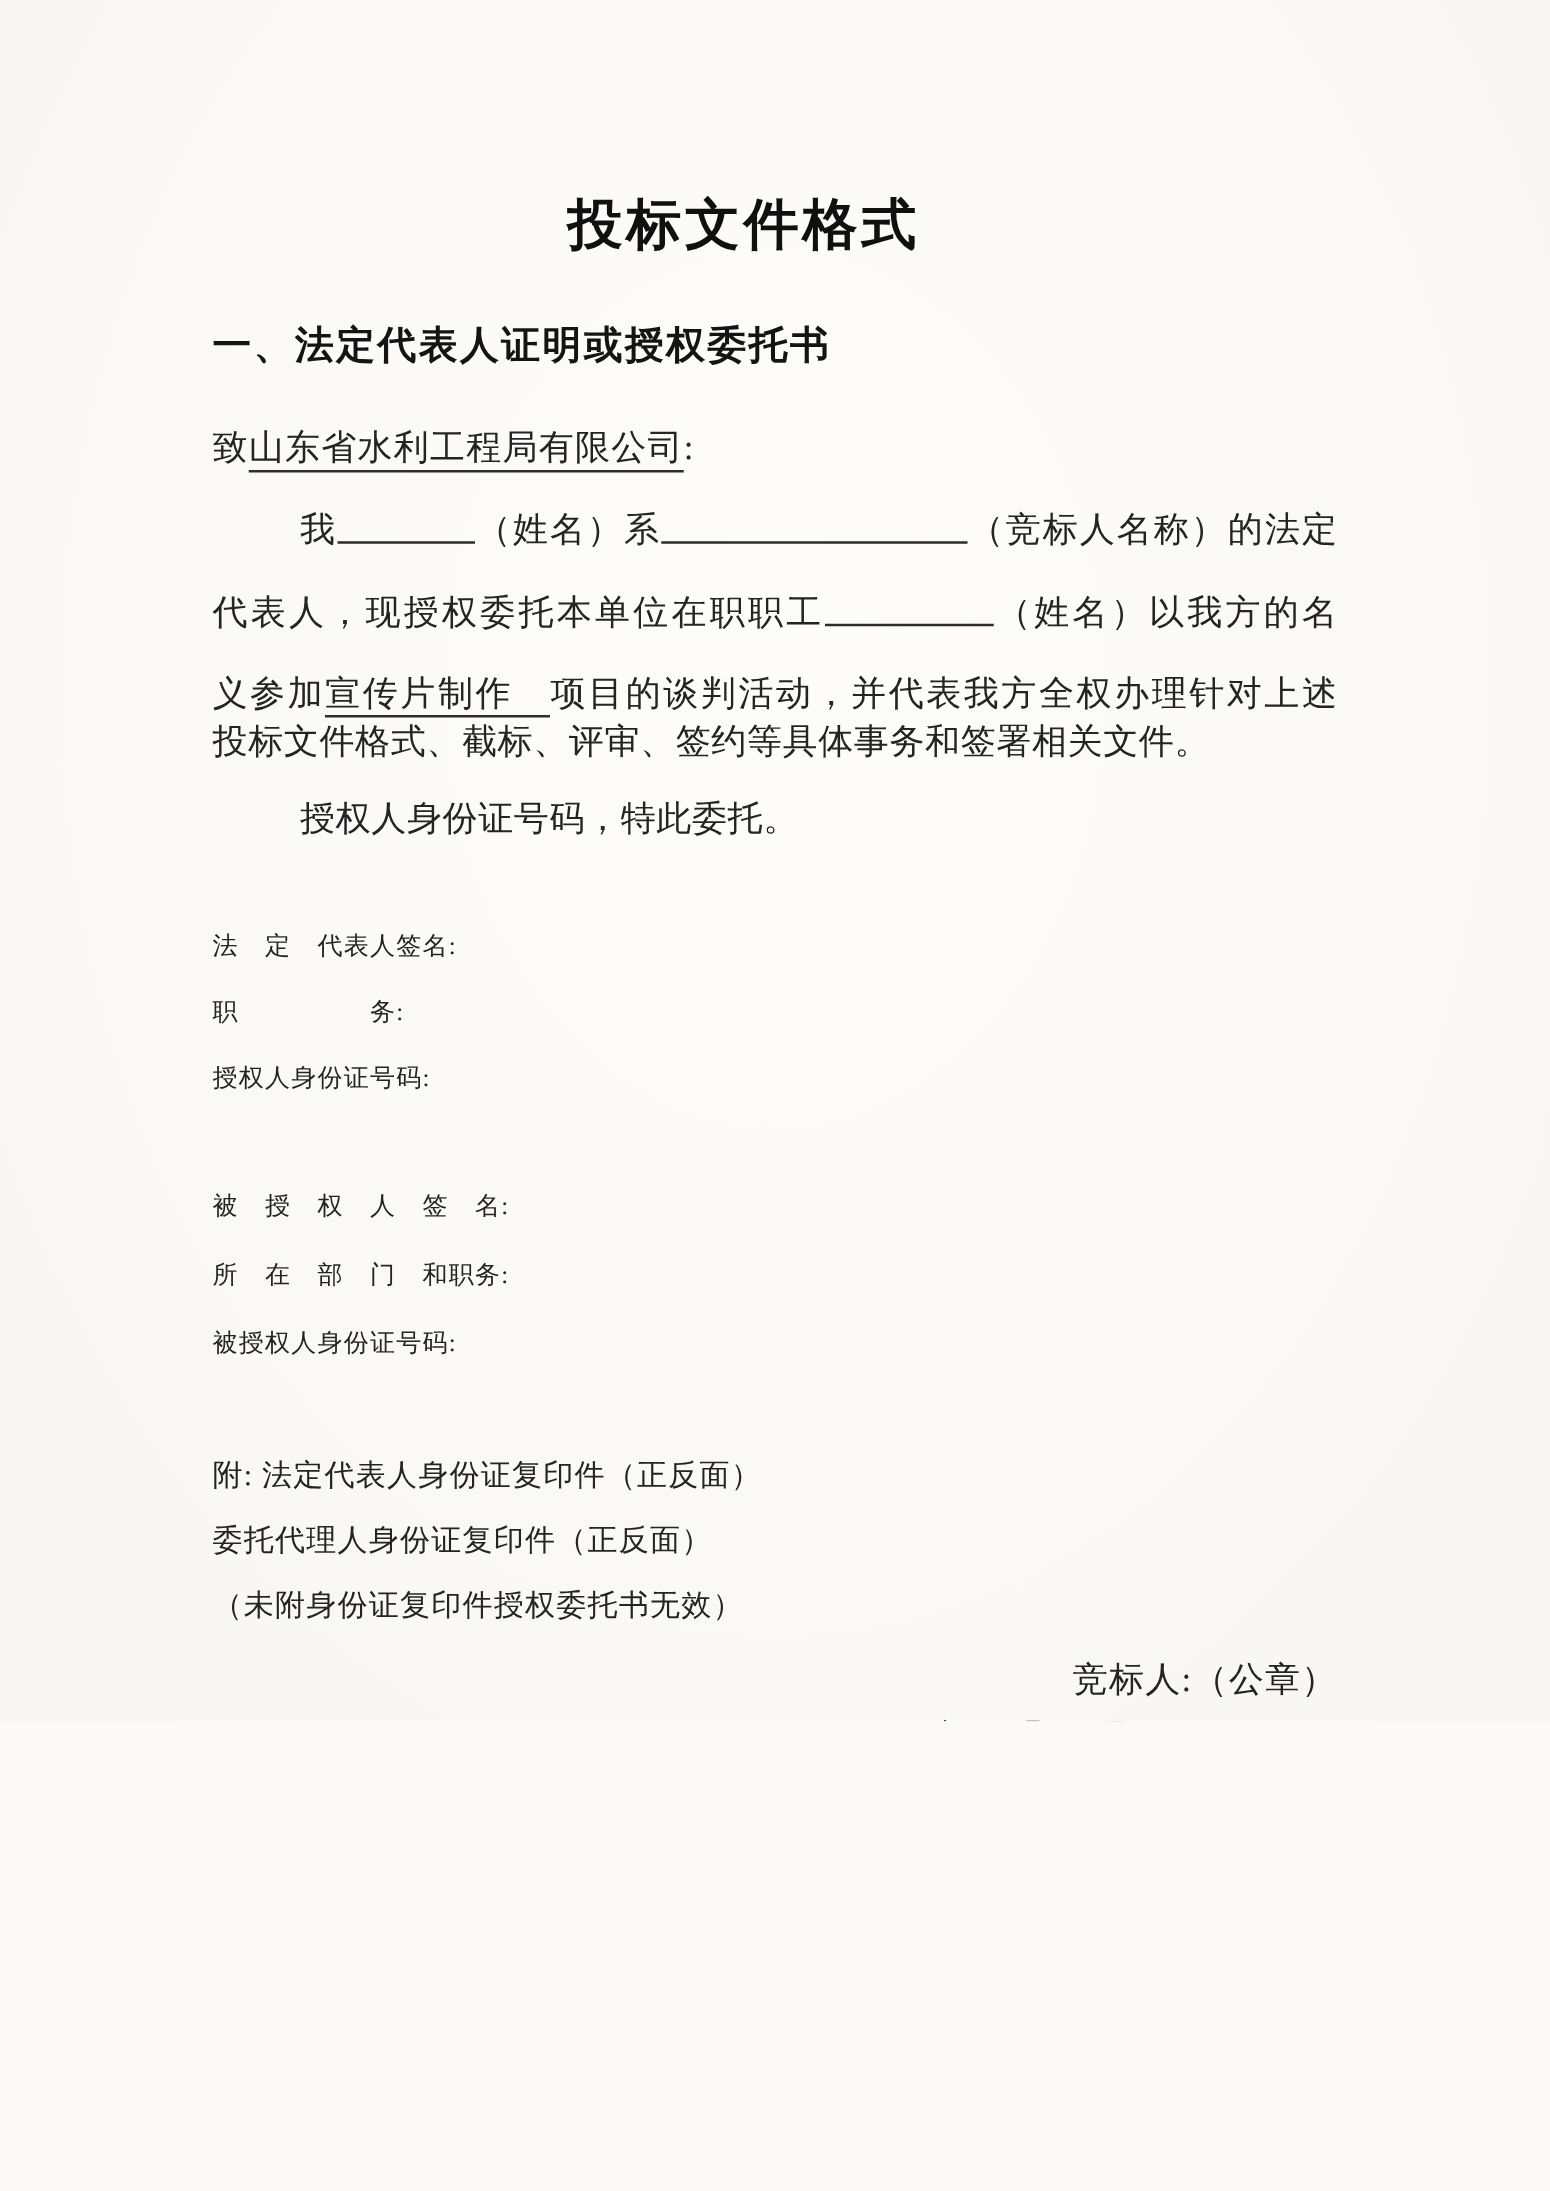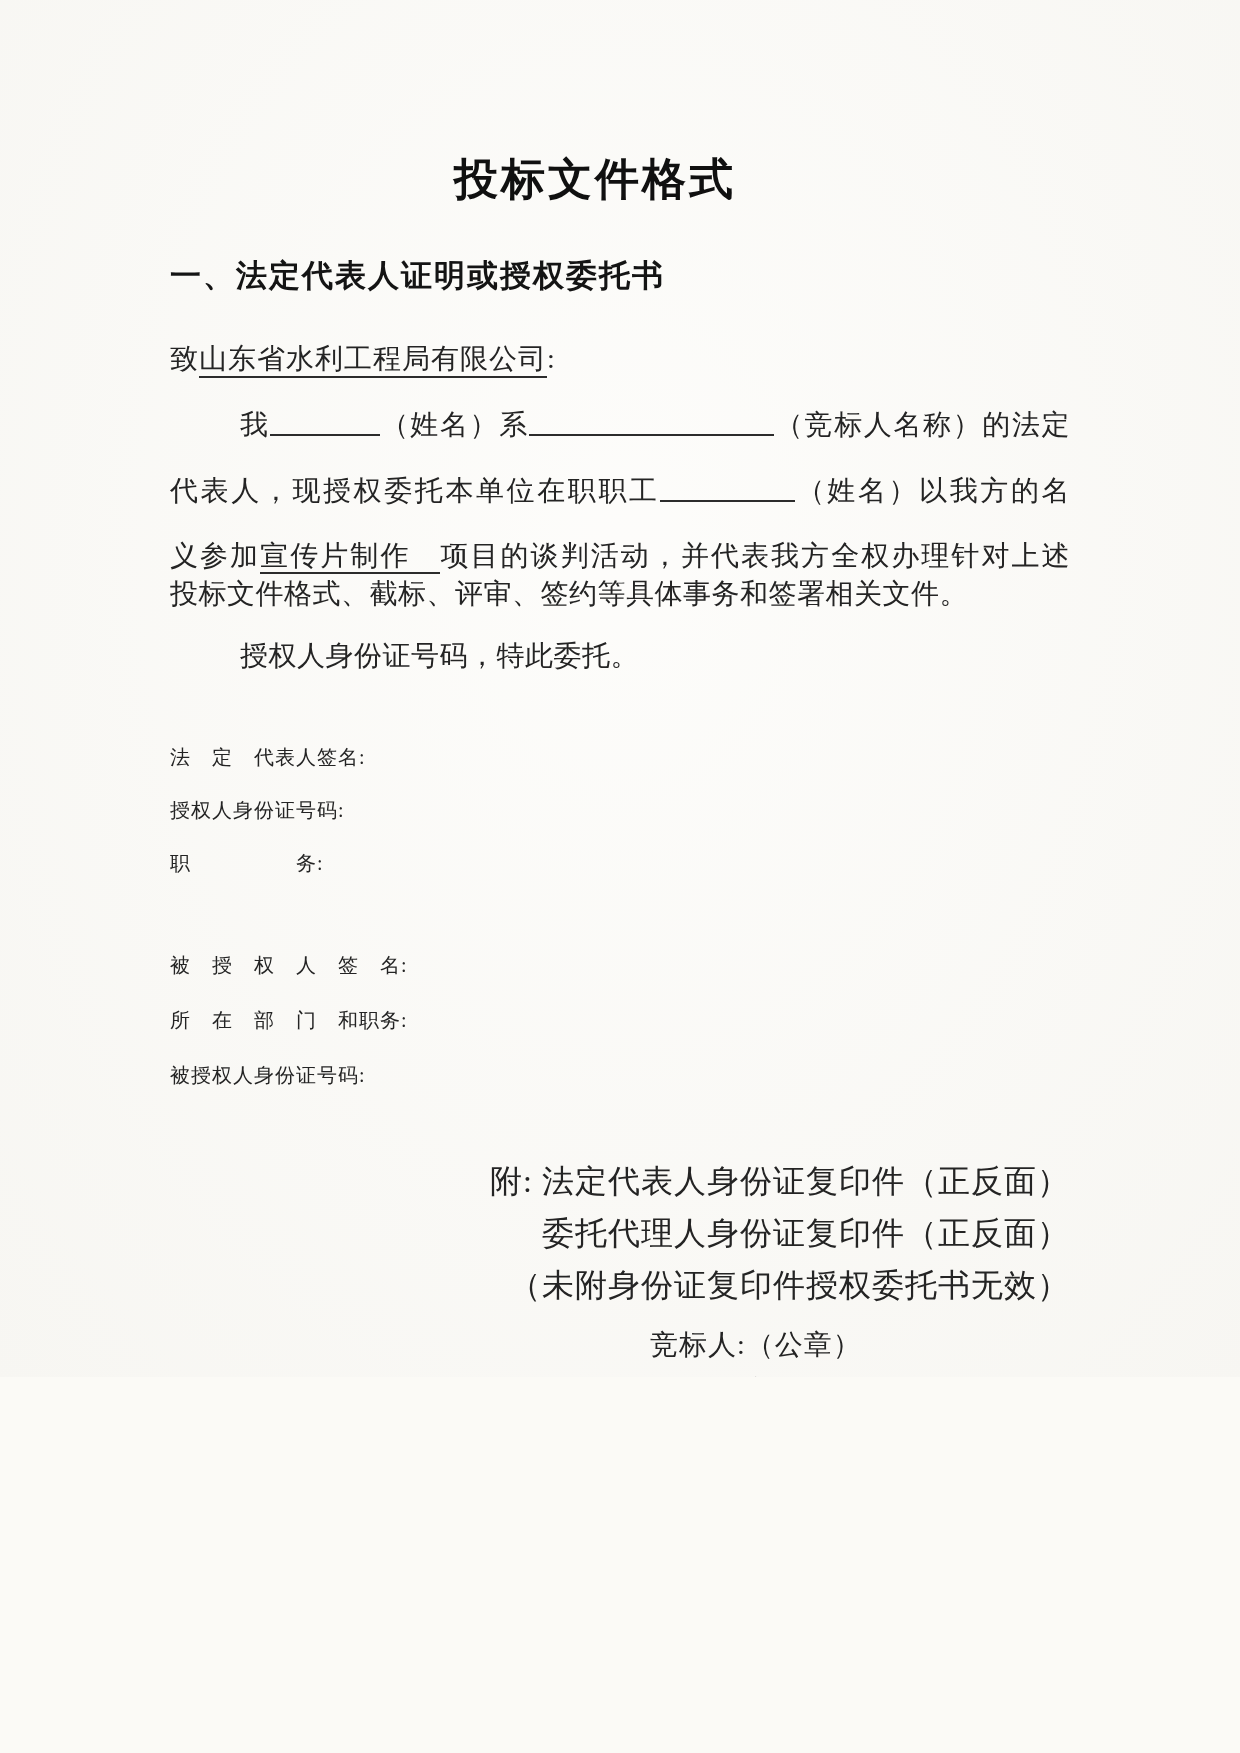--- a/index.html
+++ b/index.html
@@ -50,22 +50,22 @@
   .b1 { width:110px; }
   .b2 { width:245px; }
   .b3 { width:135px; }
   .u-project { border-bottom:2px solid #2c2c2c; padding-bottom:1px; padding-right:30px; }
   .sig-group1 { margin-top:63px; }
   .sig-group2 { margin-top:64px; }
   .sig-line { font-size:20px; line-height:38px; letter-spacing:1px; }
   .sig-group1 .sig-line { margin-bottom:15px; }
   .sig-group2 .sig-line { margin-bottom:17px; }
   .att-group { margin-top:68px; }
-  .att-group .att-line { font-size:32px; line-height:38px; letter-spacing:1px; margin-bottom:14px;text-align:right; }
-  .footer-bidder { margin-top:22px; margin-left:480px; font-size:28px; line-height:38px; letter-spacing:1px; }
+  .att-group .att-line { font-size:24px; line-height:38px; letter-spacing:1px; margin-bottom:14px; }
+  .footer-bidder { margin-top:22px; margin-left:480px; font-size:28px; line-height:38px; letter-spacing:1px;text-align:right; }
   .footer-date { margin-top:3px; margin-left:525px; font-size:20px; line-height:38px; letter-spacing:2px; }
 </style>
 </head>
 <body>
 
 <div class="page">
 
   <h1 class="doc-title">投标文件格式</h1>
 
   <h2 class="section-heading">一、法定代表人证明或授权委托书</h2>
@@ -87,22 +87,22 @@
     <div class="line">投标文件格式、截标、评审、签约等具体事务和签署相关文件。</div>
   </div>
 
 
   <div class="para p3">
     <div class="line indent">授权人身份证号码，特此委托。</div>
   </div>
 
   <div class="sig-group1">
     <div class="sig-line">法　定　代表人签名:</div>
+    <div class="sig-line">职　　　　　务:</div>
     <div class="sig-line">授权人身份证号码:</div>
-    <div class="sig-line">职　　　　　务:</div>
   </div>
 
   <div class="sig-group2">
     <div class="sig-line">被　授　权　人　签　名:</div>
     <div class="sig-line">所　在　部　门　和职务:</div>
     <div class="sig-line">被授权人身份证号码:</div>
   </div>
 
   <div class="att-group">
     <div class="att-line">附: 法定代表人身份证复印件（正反面）</div>

